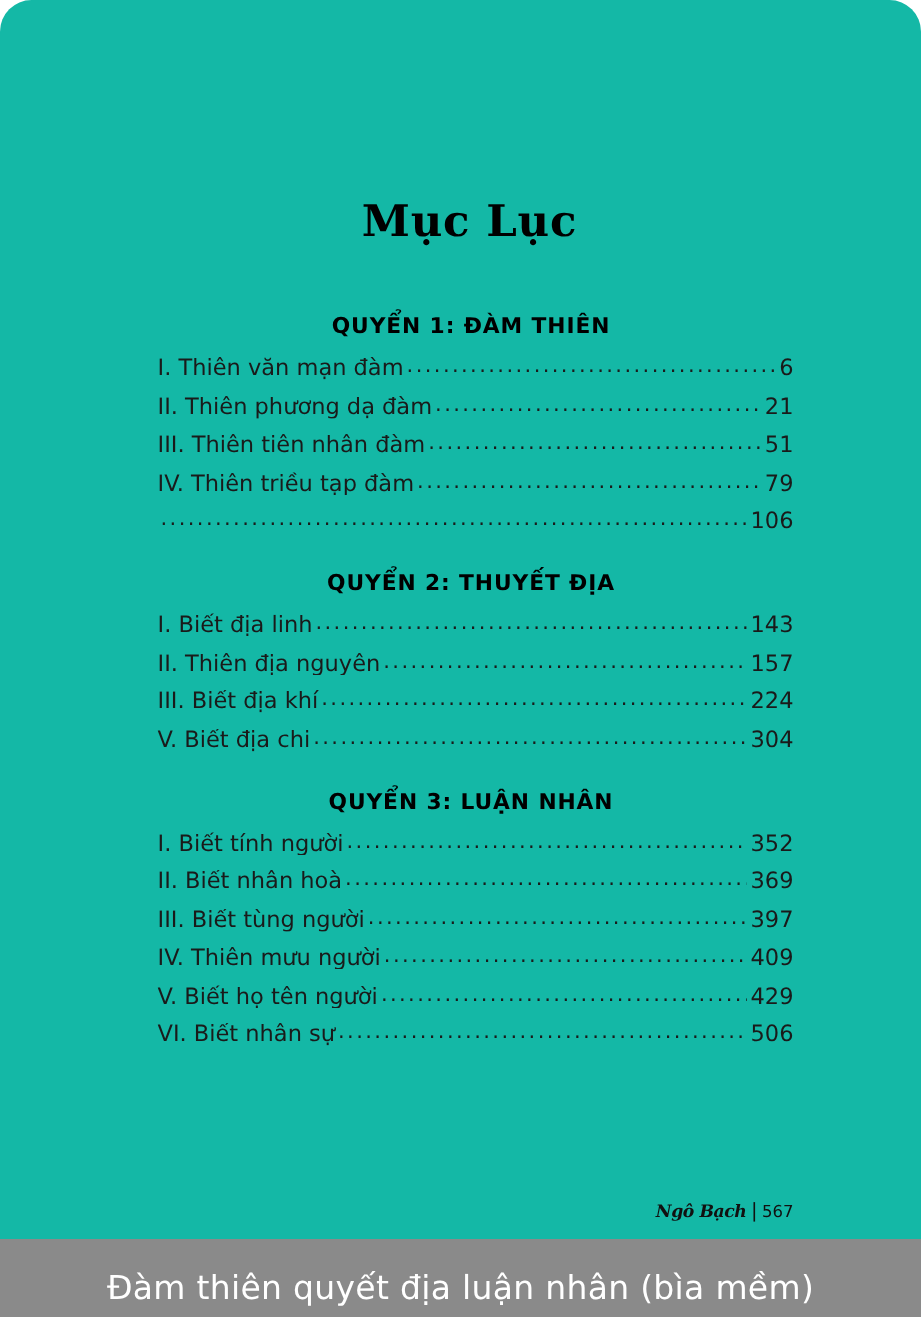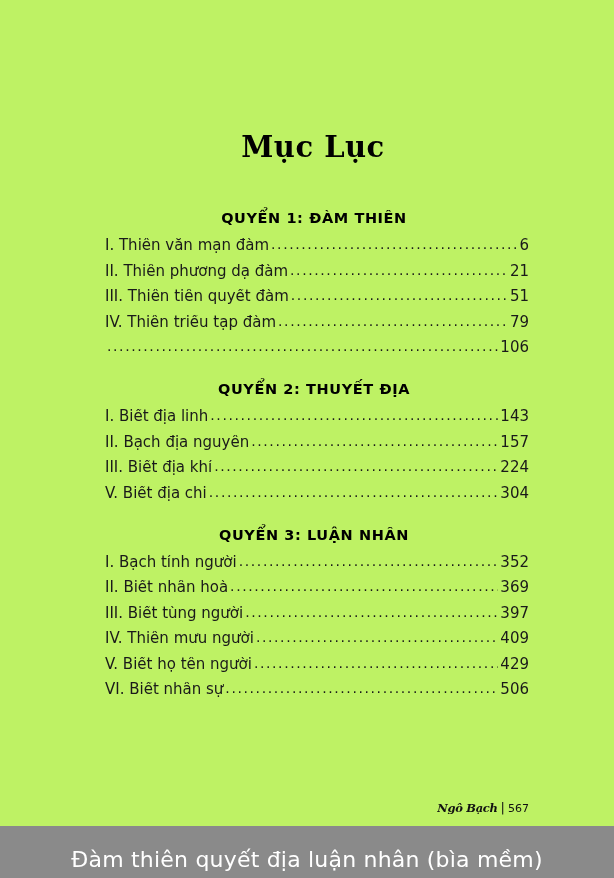--- a/index.html
+++ b/index.html
@@ -13,21 +13,22 @@
     font-family: "DejaVu Sans", sans-serif;
     overflow: hidden;
     position: relative;
   }
   .page {
     position: absolute;
     left: 0;
     top: 0;
     width: 614px;
     height: 878px;
-    background: #bef264;
+    background: #14b8a6;
+    border-radius: 21px;
   }
   .content {
     position: absolute;
     left: 0;
     top: 0;
     width: 614px;
     height: 820px;
     box-sizing: border-box;
     padding: 130px 85px 0 105px;
   }
@@ -140,21 +141,21 @@
         <span class="entry-label">I. Thiên văn mạn đàm</span>
         <span class="entry-dots">.......................................................................................................</span>
         <span class="entry-page">6</span>
       </div>
       <div class="entry">
         <span class="entry-label">II. Thiên phương dạ đàm</span>
         <span class="entry-dots">.......................................................................................................</span>
         <span class="entry-page">21</span>
       </div>
       <div class="entry">
-        <span class="entry-label">III. Thiên tiên quyết đàm</span>
+        <span class="entry-label">III. Thiên tiên nhân đàm</span>
         <span class="entry-dots">.......................................................................................................</span>
         <span class="entry-page">51</span>
       </div>
       <div class="entry">
         <span class="entry-label">IV. Thiên triều tạp đàm</span>
         <span class="entry-dots">.......................................................................................................</span>
         <span class="entry-page">79</span>
       </div>
       <div class="entry">
         <span class="entry-dots">.......................................................................................................</span>
@@ -164,41 +165,41 @@
 
     <div class="section">
       <div class="section-title">QUYỂN 2: THUYẾT ĐỊA</div>
 
       <div class="entry">
         <span class="entry-label">I. Biết địa linh</span>
         <span class="entry-dots">.......................................................................................................</span>
         <span class="entry-page">143</span>
       </div>
       <div class="entry">
-        <span class="entry-label">II. Bạch địa nguyên</span>
+        <span class="entry-label">II. Thiên địa nguyên</span>
         <span class="entry-dots">.......................................................................................................</span>
         <span class="entry-page">157</span>
       </div>
       <div class="entry">
         <span class="entry-label">III. Biết địa khí</span>
         <span class="entry-dots">.......................................................................................................</span>
         <span class="entry-page">224</span>
       </div>
       <div class="entry">
         <span class="entry-label">V. Biết địa chi</span>
         <span class="entry-dots">.......................................................................................................</span>
         <span class="entry-page">304</span>
       </div>
     </div>
 
     <div class="section">
       <div class="section-title">QUYỂN 3: LUẬN NHÂN</div>
 
       <div class="entry">
-        <span class="entry-label">I. Bạch tính người</span>
+        <span class="entry-label">I. Biết tính người</span>
         <span class="entry-dots">.......................................................................................................</span>
         <span class="entry-page">352</span>
       </div>
       <div class="entry">
         <span class="entry-label">II. Biết nhân hoà</span>
         <span class="entry-dots">.......................................................................................................</span>
         <span class="entry-page">369</span>
       </div>
       <div class="entry">
         <span class="entry-label">III. Biết tùng người</span>

